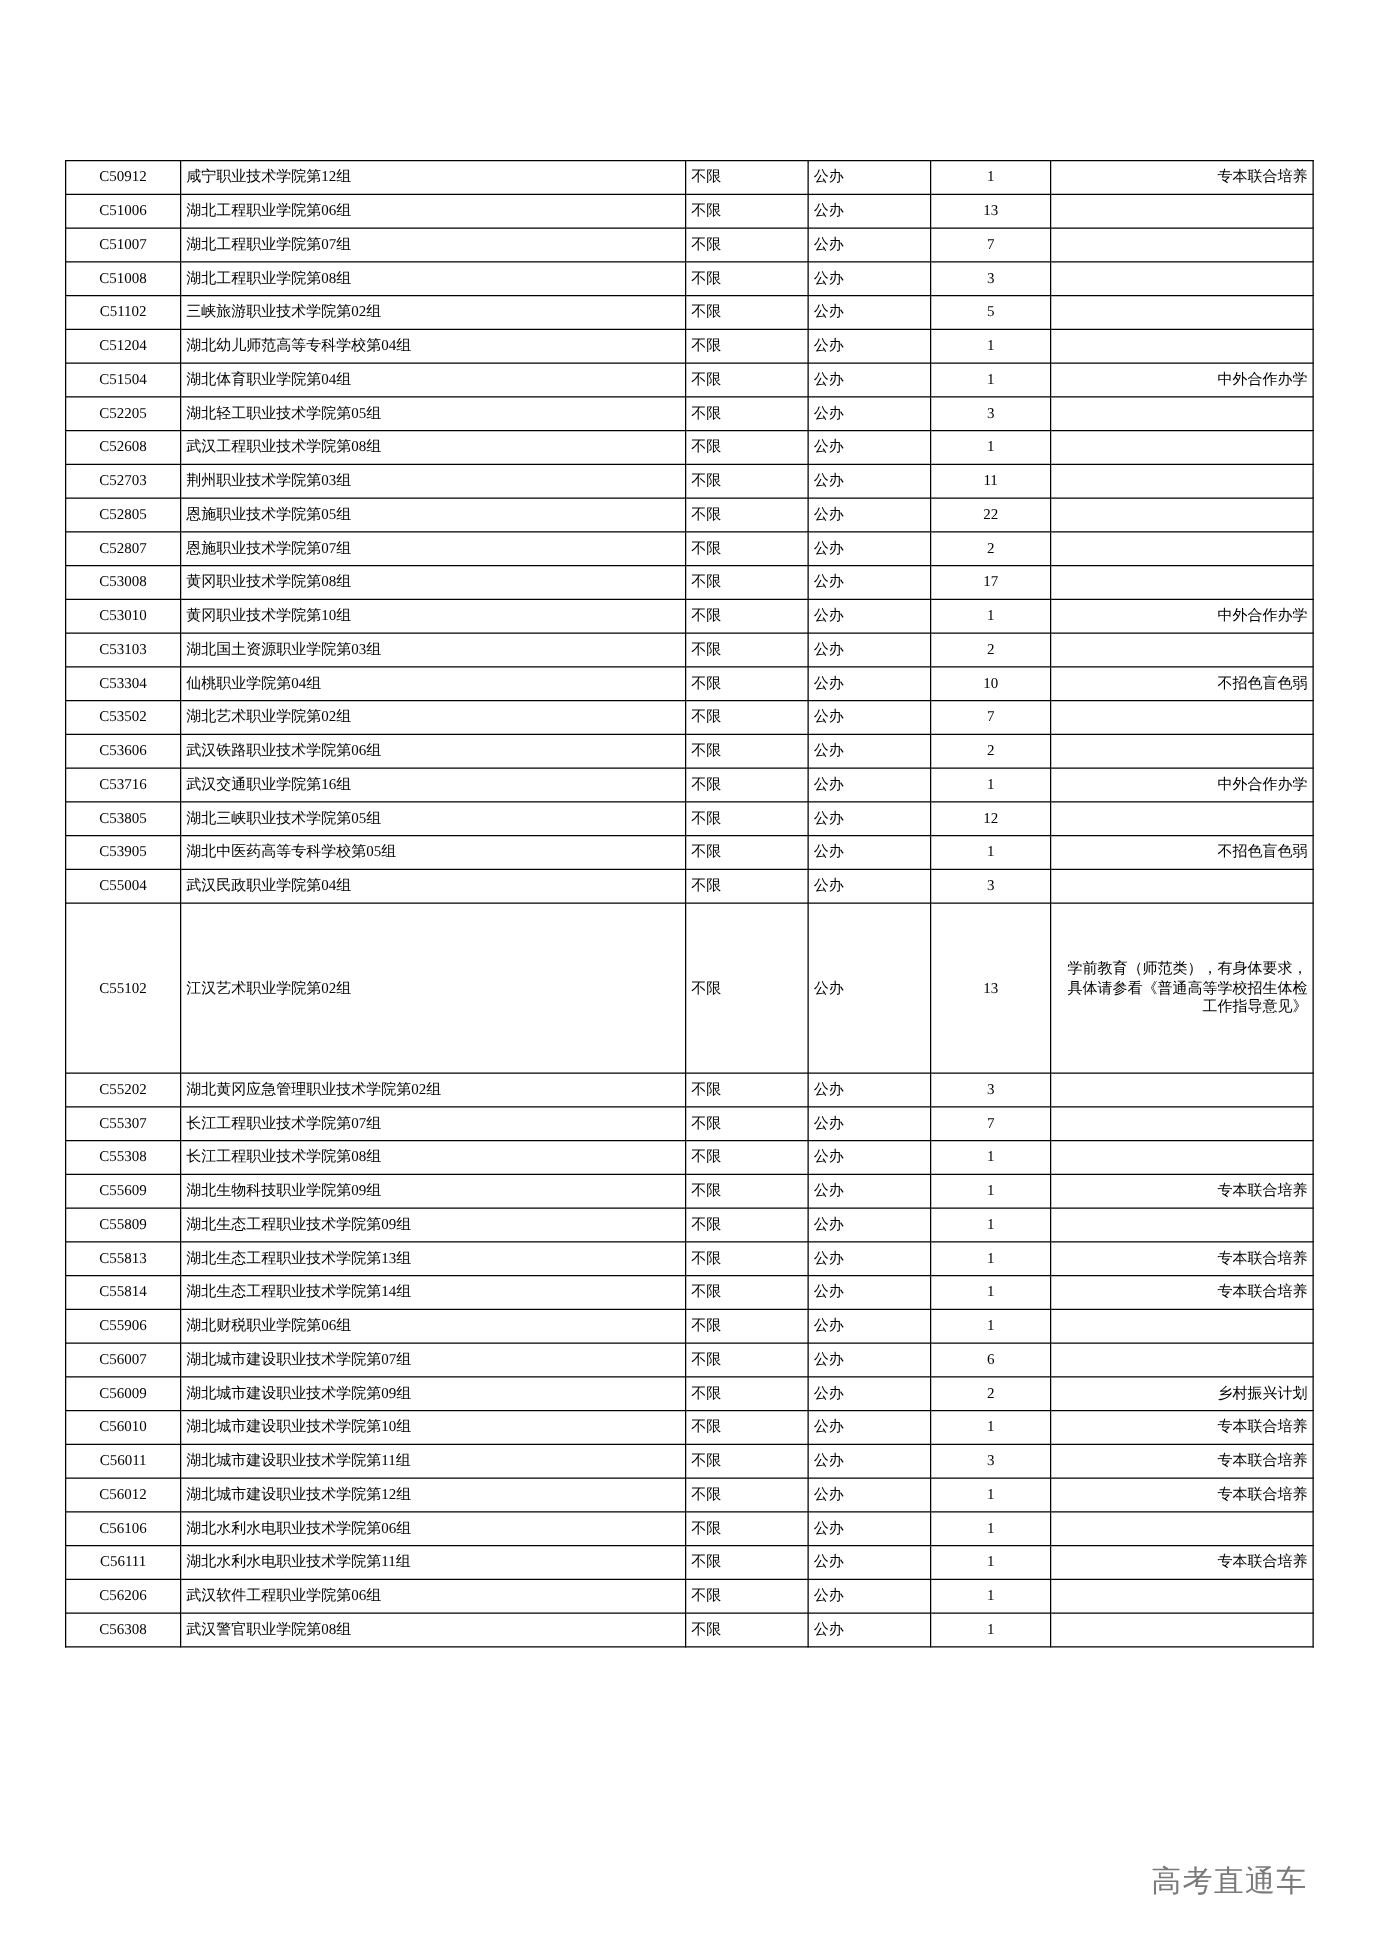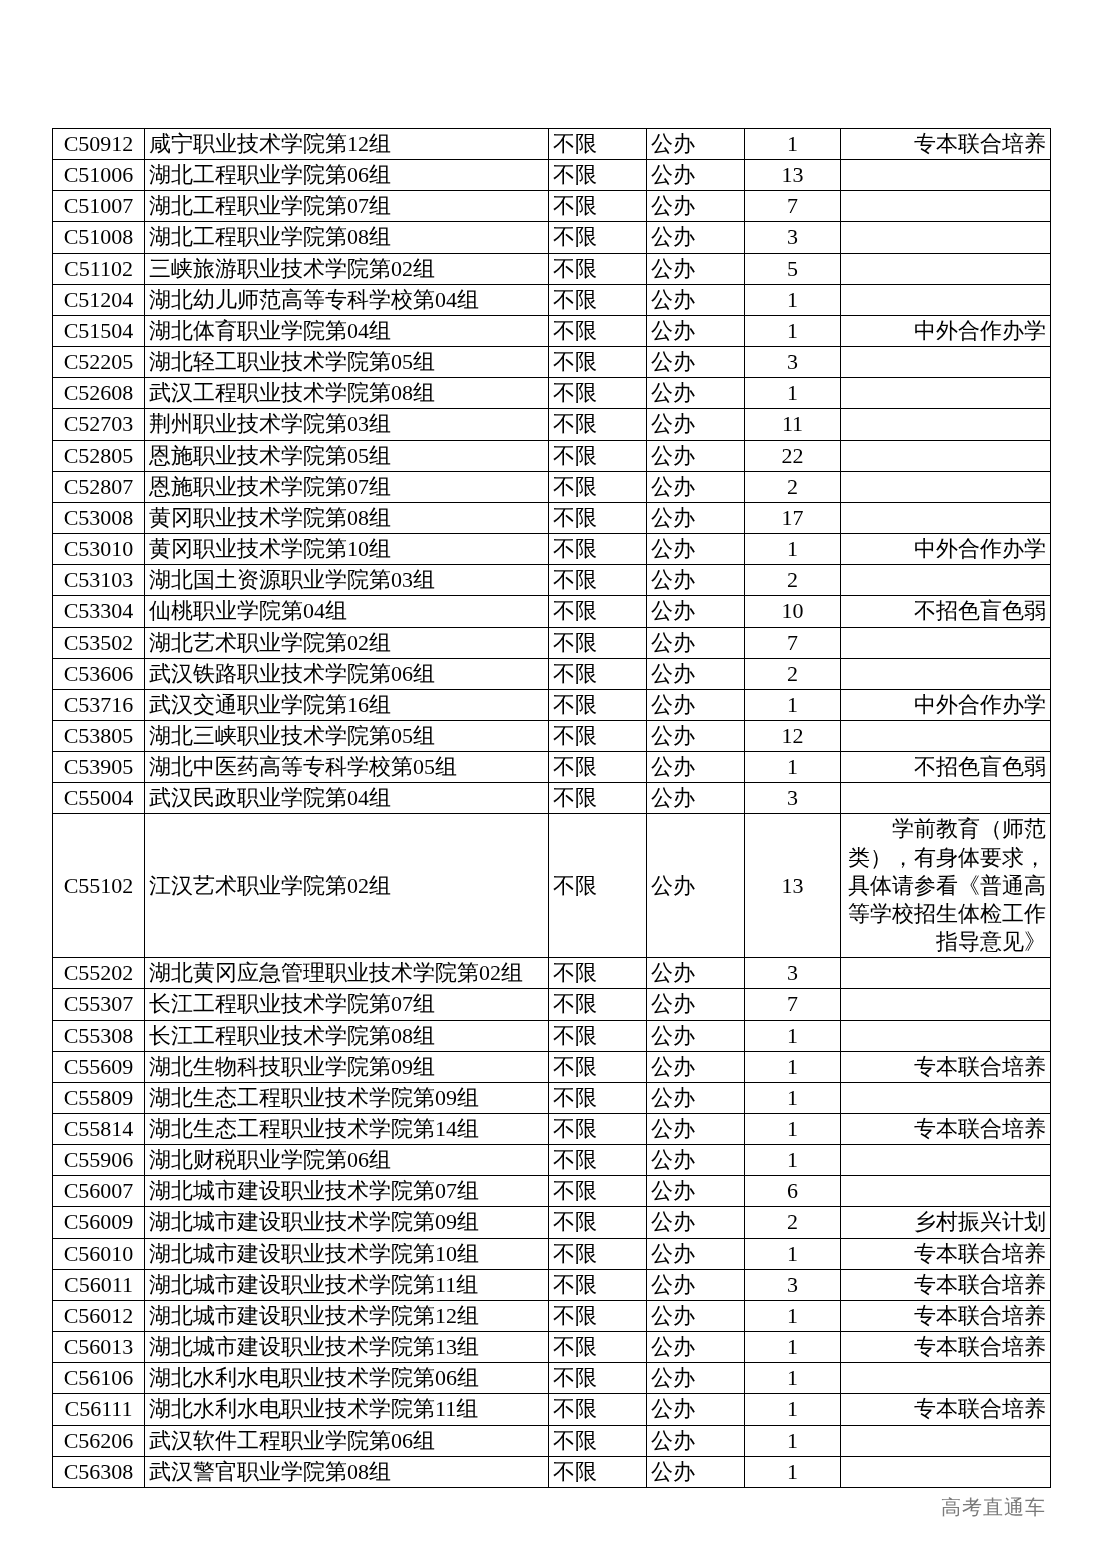--- a/index.html
+++ b/index.html
@@ -18,21 +18,21 @@
     width: 1102px;
     min-height: 1559px;
     position: relative;
     box-sizing: border-box;
     padding: 128px 52px 0 52px;
   }
   table.admissions {
     border-collapse: collapse;
     width: 998px;
     table-layout: fixed;
-    font-size: 22px;
+    font-size: 12px;
   }
   table.admissions td {
     border: 1px solid #000000;
     padding: 1px 4px;
     vertical-align: middle;
     line-height: 1.28;
     height: 27px;
     box-sizing: border-box;
   }
   td.col-code {
@@ -61,21 +61,21 @@
     text-align: right;
     padding-left: 6px;
   }
   .tall-note {
     line-height: 1.32;
   }
   .watermark {
     position: absolute;
     right: 56px;
     bottom: 38px;
-    font-size: 20px;
+    font-size: 24px;
     color: #7a7a7a;
     font-family: "Liberation Sans", sans-serif;
     letter-spacing: 1px;
   }
 </style>
 </head>
 <body>
 
 <div class="page">
   <table class="admissions">
@@ -298,20 +298,28 @@
         </tr>
         <tr>
           <td class="col-code">C55809</td>
           <td class="col-name">湖北生态工程职业技术学院第09组</td>
           <td class="col-subject">不限</td>
           <td class="col-type">公办</td>
           <td class="col-count">1</td>
           <td class="col-note"></td>
         </tr>
         <tr>
+          <td class="col-code">C55813</td>
+          <td class="col-name">湖北生态工程职业技术学院第13组</td>
+          <td class="col-subject">不限</td>
+          <td class="col-type">公办</td>
+          <td class="col-count">1</td>
+          <td class="col-note">专本联合培养</td>
+        </tr>
+        <tr>
           <td class="col-code">C55814</td>
           <td class="col-name">湖北生态工程职业技术学院第14组</td>
           <td class="col-subject">不限</td>
           <td class="col-type">公办</td>
           <td class="col-count">1</td>
           <td class="col-note">专本联合培养</td>
         </tr>
         <tr>
           <td class="col-code">C55906</td>
           <td class="col-name">湖北财税职业学院第06组</td>
@@ -348,28 +356,20 @@
           <td class="col-code">C56011</td>
           <td class="col-name">湖北城市建设职业技术学院第11组</td>
           <td class="col-subject">不限</td>
           <td class="col-type">公办</td>
           <td class="col-count">3</td>
           <td class="col-note">专本联合培养</td>
         </tr>
         <tr>
           <td class="col-code">C56012</td>
           <td class="col-name">湖北城市建设职业技术学院第12组</td>
-          <td class="col-subject">不限</td>
-          <td class="col-type">公办</td>
-          <td class="col-count">1</td>
-          <td class="col-note">专本联合培养</td>
-        </tr>
-        <tr>
-          <td class="col-code">C56013</td>
-          <td class="col-name">湖北城市建设职业技术学院第13组</td>
           <td class="col-subject">不限</td>
           <td class="col-type">公办</td>
           <td class="col-count">1</td>
           <td class="col-note">专本联合培养</td>
         </tr>
         <tr>
           <td class="col-code">C56106</td>
           <td class="col-name">湖北水利水电职业技术学院第06组</td>
           <td class="col-subject">不限</td>
           <td class="col-type">公办</td>

